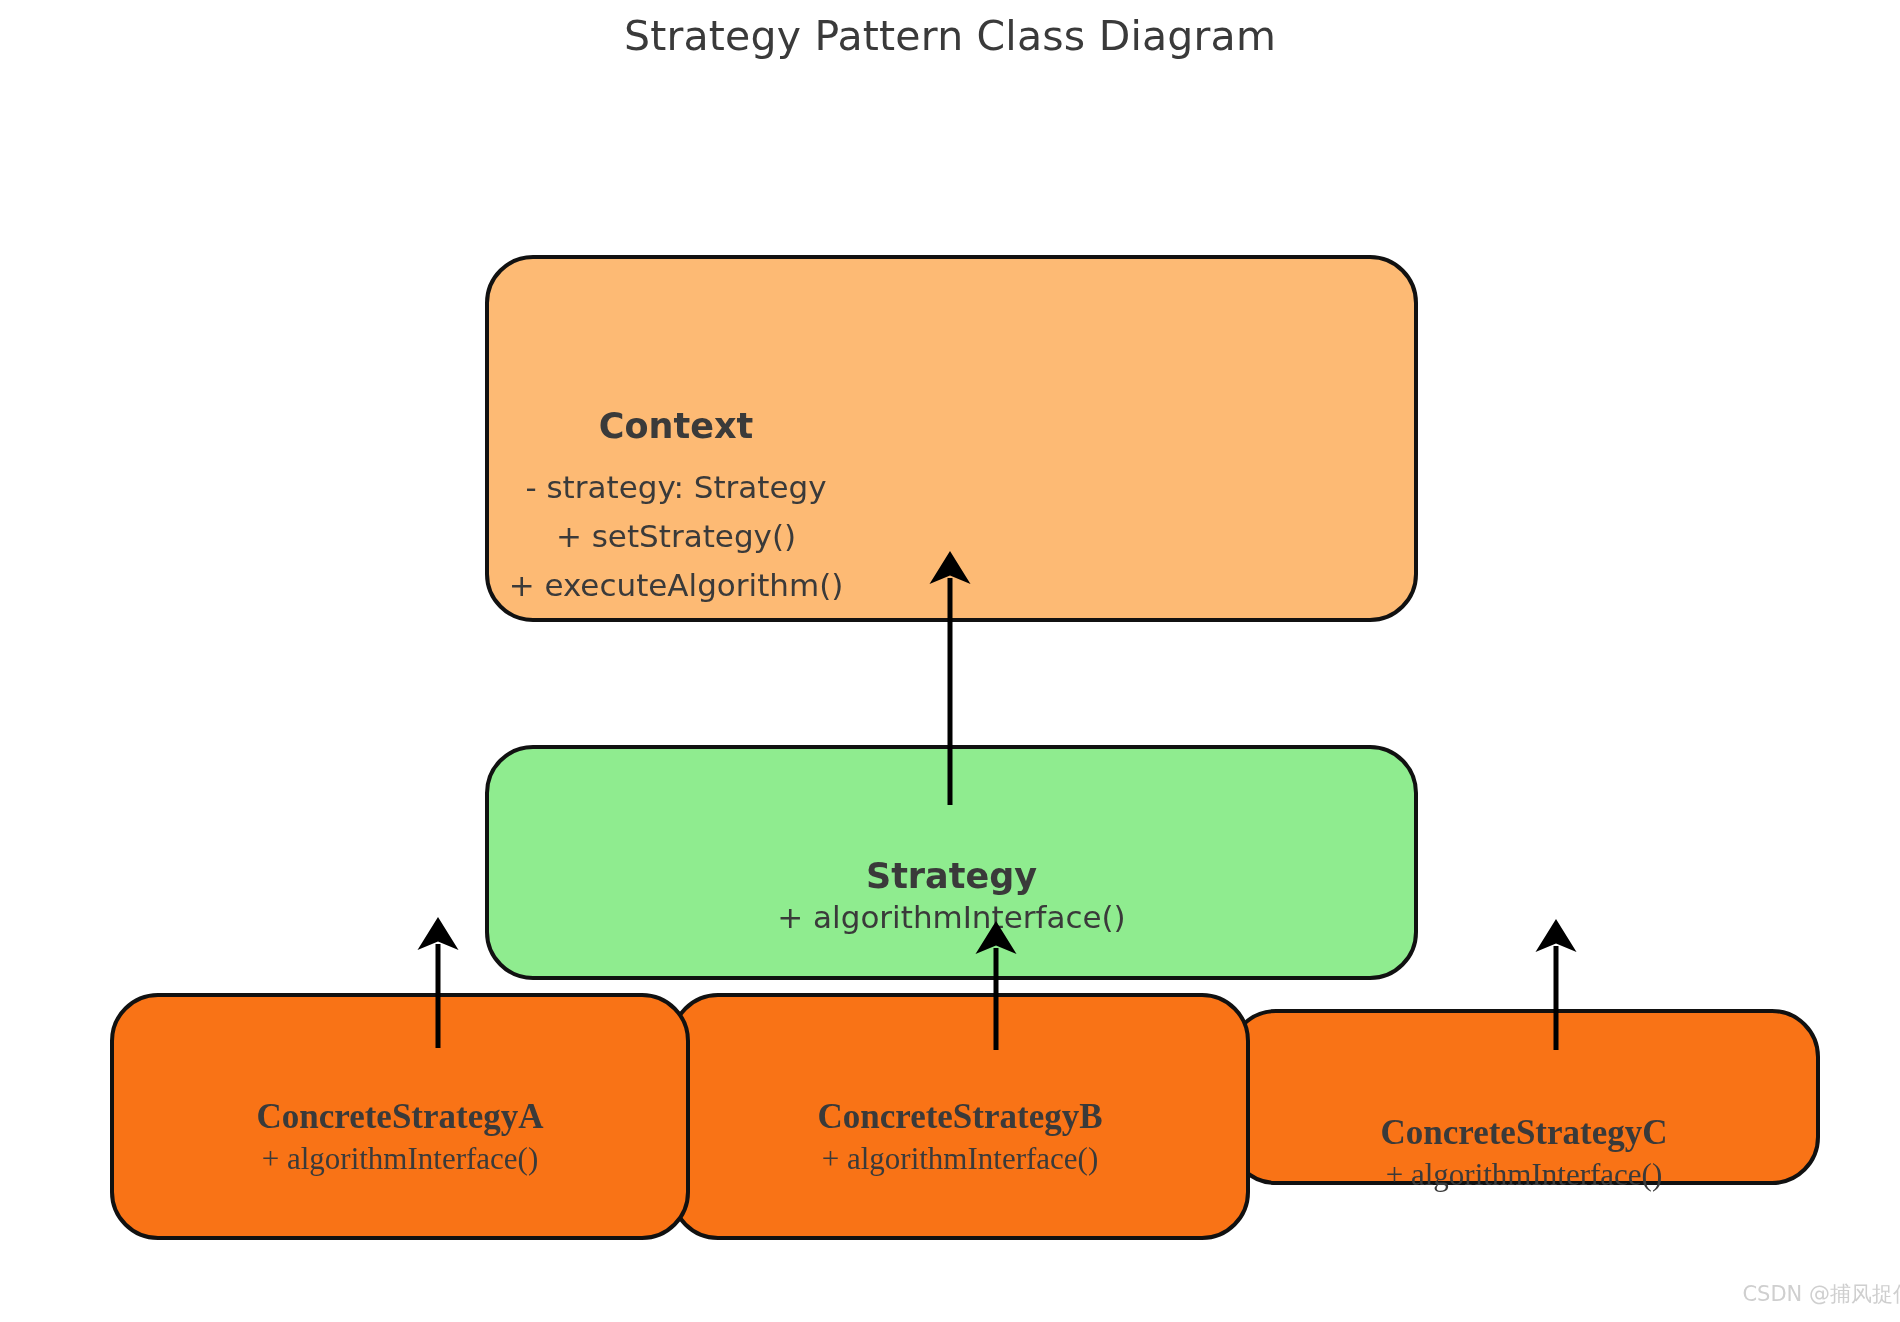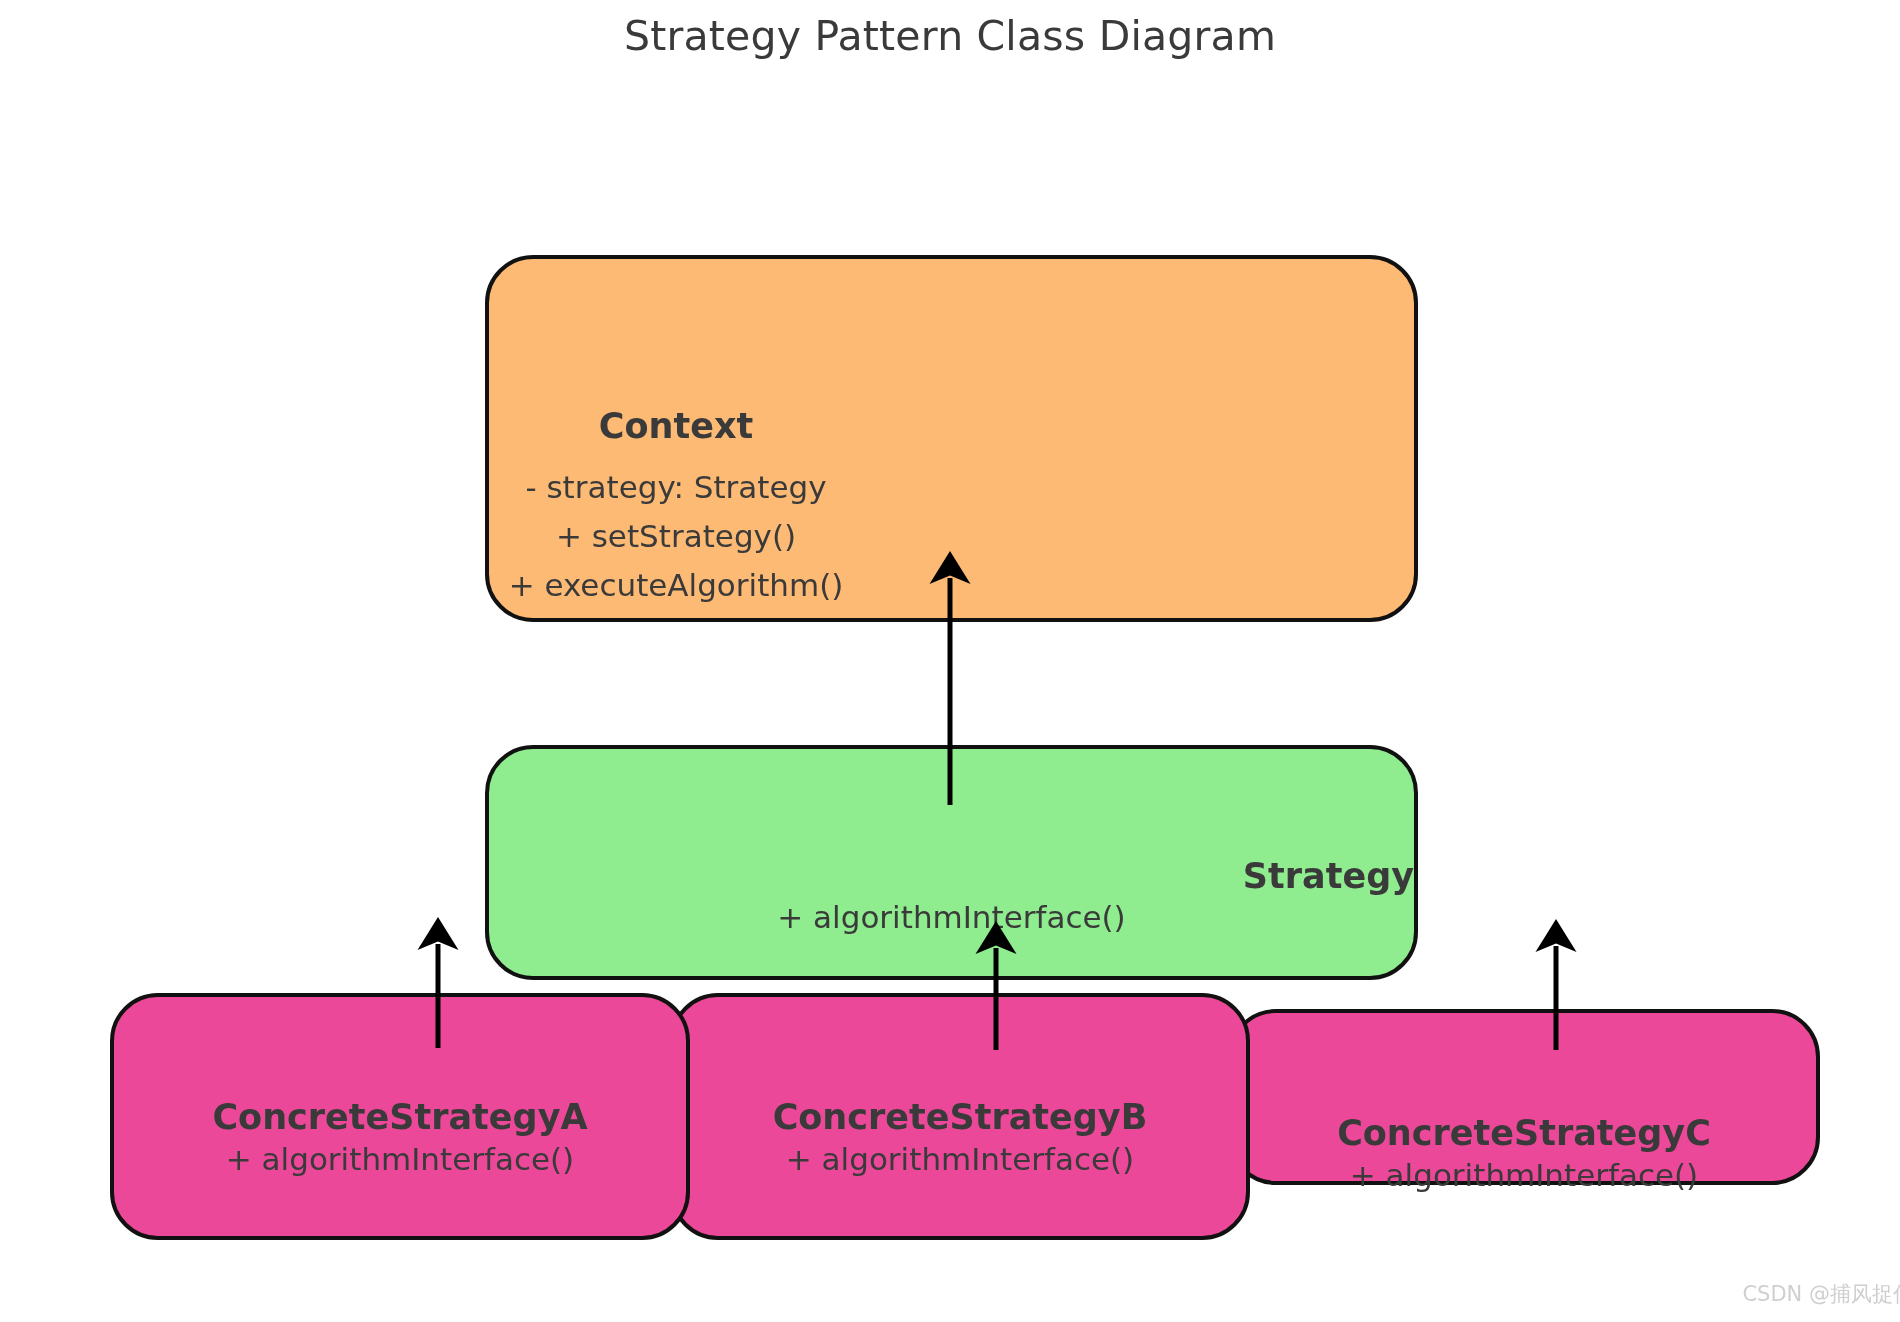--- a/index.html
+++ b/index.html
@@ -98,31 +98,31 @@
     left: 485px;
     top: 745px;
     width: 933px;
     height: 235px;
     background: #8fec8f;
     z-index: 2;
   }
   #box-strategy .st-title {
     top: 107px;
     font-size: 35px;
-    text-align: right;
   }
   #box-strategy .st-member {
     top: 150px;
     font-size: 31px;
   }
 
   
   .concrete {
-    background: #ec4899;
+    background: #f97316;
     z-index: 3;
+    font-family: Liberation Serif, serif;
   }
   #box-concrete-a { left: 110px; top: 993px; width: 580px; height: 247px; z-index: 5; }
   #box-concrete-b { left: 670px; top: 993px; width: 580px; height: 247px; z-index: 4; }
   #box-concrete-c { left: 1228px; top: 993px; width: 592px; height: 176px; z-index: 3; margin-top: 16px; }
 
   .concrete .cs-title {
     top: 100px;
     font-size: 35px;
   }
   .concrete .cs-member {

